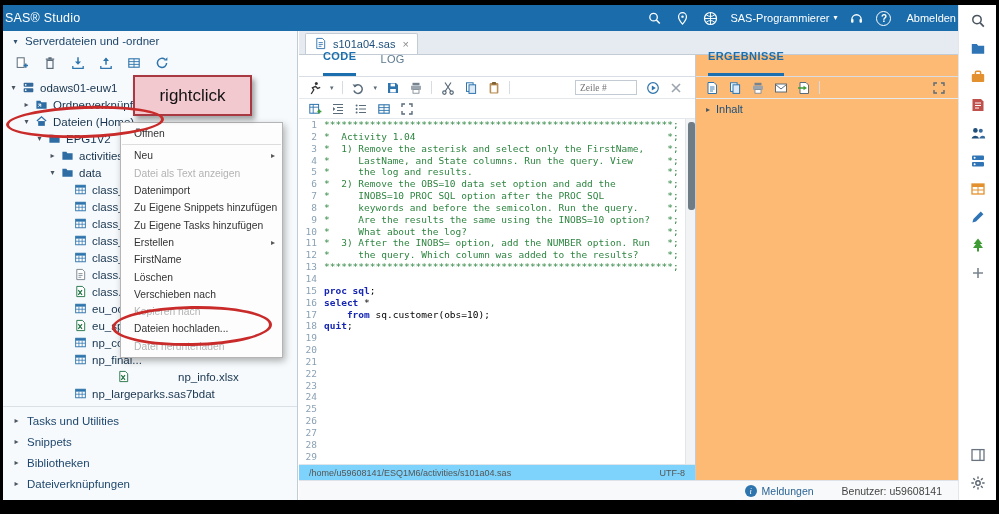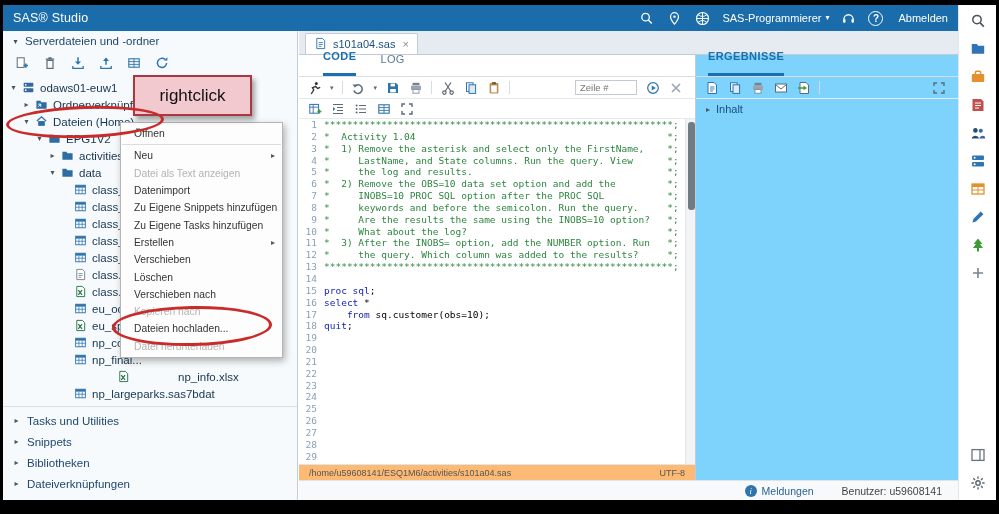--- a/index.html
+++ b/index.html
@@ -1,21 +1,21 @@
 <!DOCTYPE html>
 <html><head>
 <meta charset="utf-8">
 <style>
   *{margin:0;padding:0;box-sizing:border-box}
   html,body{width:999px;height:514px}
   body{background:#000;position:relative;font-family:"Liberation Sans",sans-serif;overflow:hidden}
   .screen{position:absolute;left:3px;top:5px;width:993px;height:495px;background:#fff;overflow:hidden}
 
   
-  .topbar{position:absolute;left:0;top:0;right:38px;height:26px;background:#1a6cab;display:flex;align-items:center;color:#fff;padding:0 10px;gap:12px;z-index:5}
+  .topbar{position:absolute;left:0;top:0;right:38px;height:26px;background:#1a6cab;display:flex;align-items:center;color:#fff;padding:0 2px;gap:12px;z-index:5}
   .app-title{font-size:12.5px;letter-spacing:.2px}
   .topbar-right{margin-left:auto;display:flex;align-items:center;gap:11px}
   .tb-ic{width:17px;height:17px;display:inline-flex;align-items:center;justify-content:center}
   .tb-ic svg{width:15px;height:15px}
   .role{font-size:11px;display:flex;gap:4px;align-items:center}
   .caret{font-size:8px;line-height:1}
   .logout{font-size:11px;margin-left:4px}
   .help-circle{width:15px;height:15px;border:1.3px solid #fff;border-radius:50%;display:flex;align-items:center;justify-content:center;font-size:10px;font-weight:bold}
 
   
@@ -50,33 +50,33 @@
   .cl-tab{padding-bottom:11px;letter-spacing:.4px}
   .cl-tab.active{color:#1b6fae;border-bottom:3px solid #1b6fae;font-weight:bold}
   .cl-tab.inactive{color:#5c7a8f}
   .toolbar{display:flex;align-items:center;gap:8px;padding:0 8px;border-bottom:1px solid #e4e9ee}
   .toolbar1{height:22px}
   .toolbar2{height:20px}
   .icon{width:15px;height:15px;display:inline-flex;align-items:center;justify-content:center}
   .icon svg{width:14px;height:14px}
   .sep{width:1px;height:13px;background:#d5dce2}
   .dd{font-size:7px;color:#5a6b7a}
-  .line-input{width:62px;height:15px;border:1px solid #c2cbd3;font-size:9.5px;padding:0 4px;color:#333;margin-left:auto;font-family:Liberation Sans, sans-serif}
+  .line-input{width:62px;height:15px;border:1px solid #c2cbd3;font-size:9.5px;padding:0 4px;color:#333;margin-left:auto;font-family:Liberation Serif, serif}
   .editor{flex:1;position:relative;display:flex;min-height:0;font-family:"DejaVu Sans Mono",monospace;font-size:9.5px}
   .lines{flex:1;overflow:hidden}
   .crow{display:flex;height:11.85px;line-height:11.85px}
   .lnum{width:25px;text-align:right;padding-right:7px;color:#8aa1b4;flex:none}
   .ltext{white-space:pre}
   .tok-comment{color:#2e8540}
-  .tok-kw{color:#1526b5;font-weight:normal}
+  .tok-kw{color:#1526b5;font-weight:bold}
   .vscroll{width:10px;background:#f1f3f5;border-left:1px solid #e3e7ea;position:relative;flex:none}
   .vthumb{position:absolute;left:1.5px;top:3px;width:7px;height:88px;background:#6f7b85;border-radius:3px}
-  .file-status{height:16px;border-top:1px solid #e0e5ea;background:#fdba74;display:flex;align-items:center;justify-content:space-between;padding:0 10px;font-size:9px;color:#555}
-
-  .results-panel{width:262px;display:flex;flex-direction:column;background:#7dd3fc}
+  .file-status{height:16px;border-top:1px solid #e0e5ea;background:#7dd3fc;display:flex;align-items:center;justify-content:space-between;padding:0 10px;font-size:9px;color:#555}
+
+  .results-panel{width:262px;display:flex;flex-direction:column;background:#fdba74}
   .res-tabs{height:22px;border-bottom:1px solid #d8dee4;display:flex;align-items:flex-end;padding-left:12px;font-size:11px}
   .res-toolbar{height:22px}
   .res-content{height:20px;display:flex;align-items:center;gap:6px;padding:0 10px;font-size:11px;color:#1c4f7c}
   .res-content .exp{width:auto}
 
   
   .bottom-bar{height:20px;border-top:1px solid #dfe3e7;background:#f8f9fa;display:flex;align-items:center;justify-content:flex-end;gap:28px;padding:0 16px;font-size:10.5px}
   .msg{color:#2a6496;display:flex;gap:5px;align-items:center}
   .info-dot{width:12px;height:12px;border-radius:50%;background:#2e74ad;color:#fff;font-size:8.5px;display:flex;align-items:center;justify-content:center;font-family:"Liberation Serif",serif;font-style:italic}
   .user{color:#444}
@@ -818,21 +818,21 @@
       <span>Zu Eigene Snippets hinzufügen</span>
     </div>
     <div class="cm-item">
       <span>Zu Eigene Tasks hinzufügen</span>
     </div>
     <div class="cm-item">
       <span>Erstellen</span>
       <span class="cm-arrow">▸</span>
     </div>
     <div class="cm-item">
-      <span>Verschieben</span>
+      <span>FirstName</span>
     </div>
     <div class="cm-item">
       <span>Löschen</span>
     </div>
     <div class="cm-item">
       <span>Verschieben nach</span>
     </div>
     <div class="cm-item disabled">
       <span>Kopieren nach</span>
     </div>

